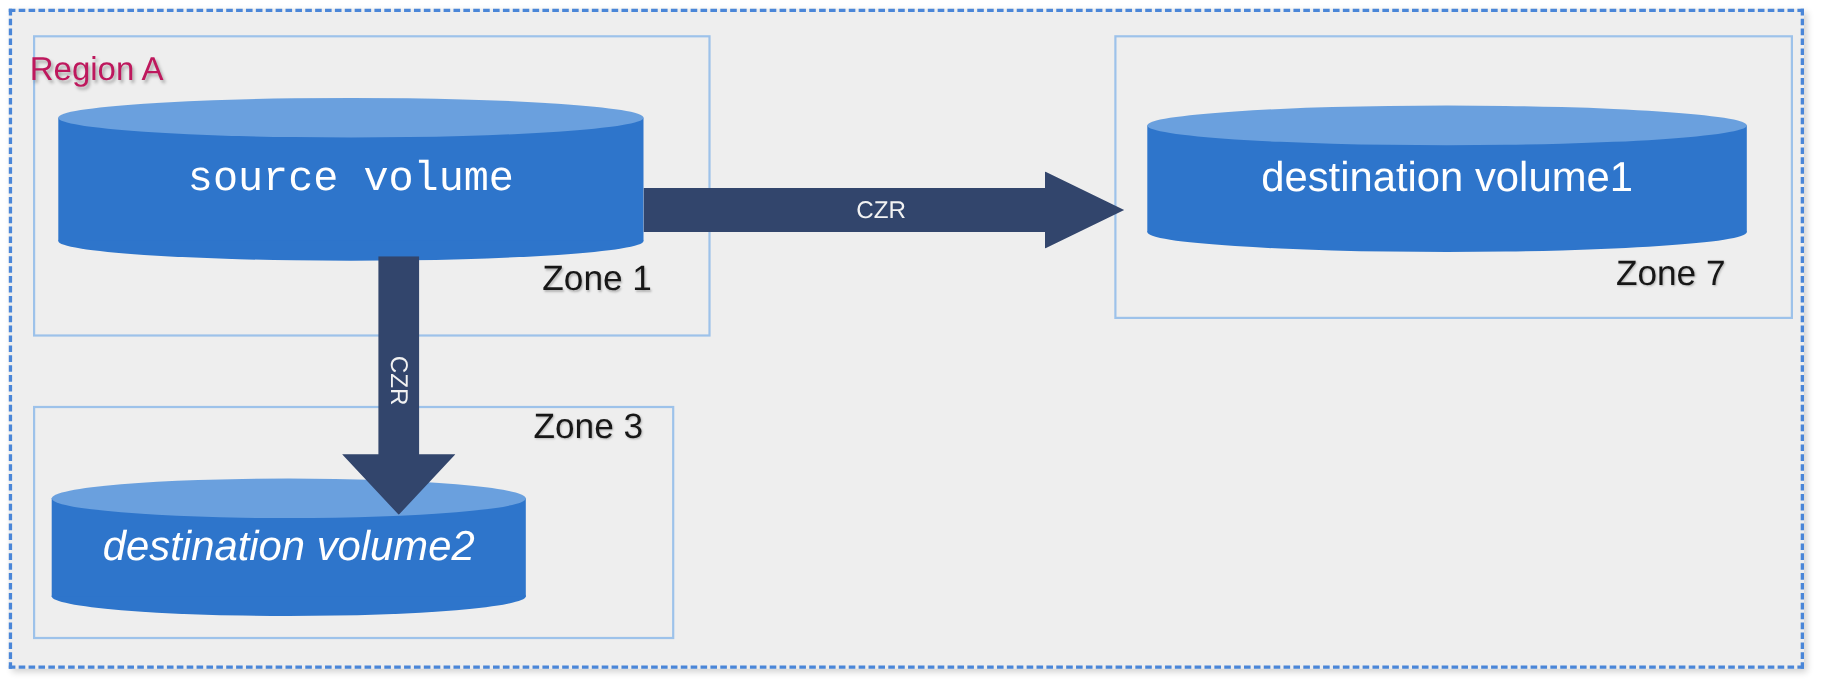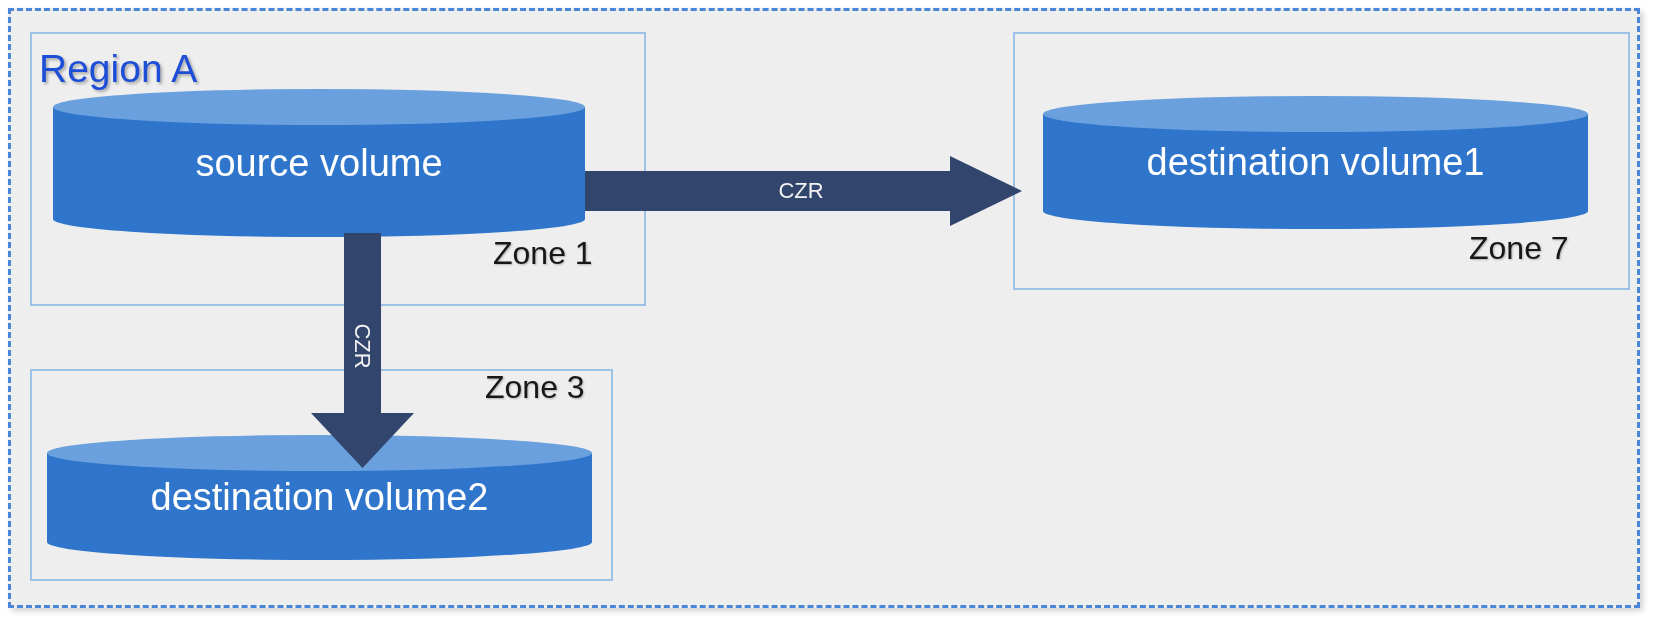--- a/index.html
+++ b/index.html
@@ -25,24 +25,24 @@
     top: 8px;
     width: 1632px;
     height: 600px;
     background: #eeeeee;
     border: 3px dashed #4a86d8;
     box-sizing: border-box;
     box-shadow: 3px 3px 6px rgba(0,0,0,0.18);
   }
   .region-label {
     position: absolute;
-    left: 28px;
+    left: 16px;
     top: 36px;
-    font-size: 39px;
-    color: #1d4ed8;
+    font-size: 30px;
+    color: #be185d;
     white-space: nowrap;
     text-shadow: 2px 2px 3px rgba(0,0,0,0.30);
     z-index: 9;
   }
 
   
   .zone {
     position: absolute;
     background: #eeeeee;
     border: 2px solid #9dc2ea;
@@ -102,23 +102,23 @@
     bottom: 0;
     display: flex;
     align-items: center;
     justify-content: center;
     color: #ffffff;
     font-size: 38px;
     white-space: nowrap;
     z-index: 4;
   }
 
-  #cyl-source      { left: 42px;   top: 78px;  width: 532px; height: 148px; }
+  #cyl-source      { left: 42px;   top: 78px;  width: 532px; height: 148px; font-family: Liberation Mono, monospace; }
   #cyl-dest1       { left: 1012px; top: 85px;  width: 545px; height: 133px; margin-left: 20px; }
-  #cyl-dest2       { left: 36px;   top: 424px; width: 545px; height: 125px; }
+  #cyl-dest2       { left: 36px;   top: 424px; width: 431px; height: 125px; font-style: italic; }
 
   
   .arrow-h {
     position: absolute;
     left: 574px;
     top: 145px;
     width: 437px;
     height: 70px;
     z-index: 3;
   }

